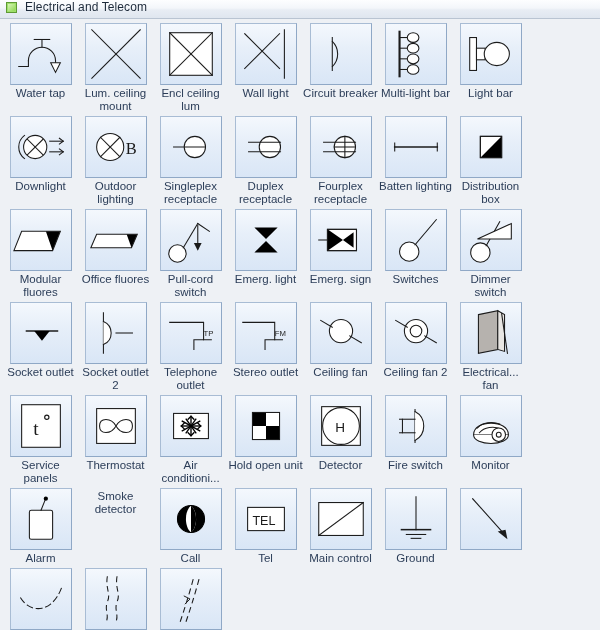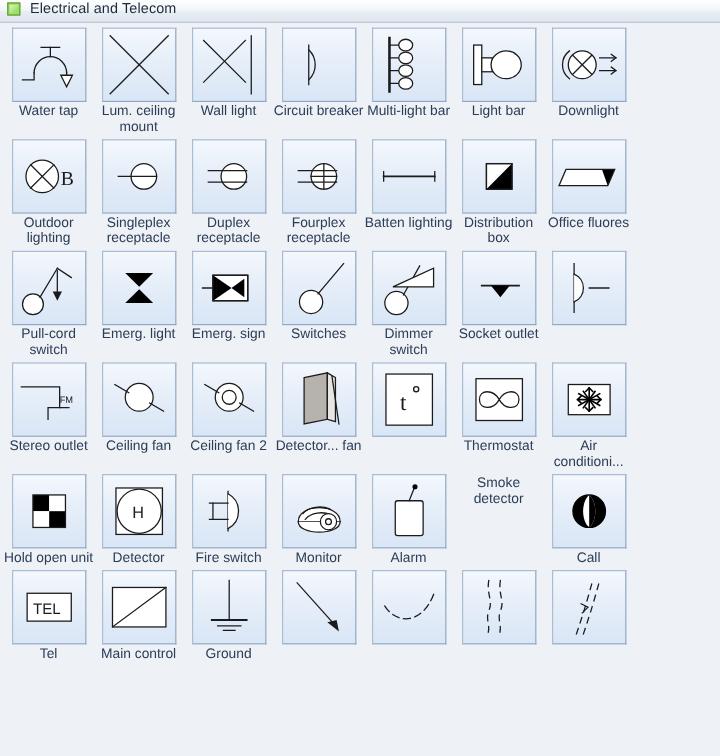--- a/index.html
+++ b/index.html
@@ -94,20 +94,30 @@
       <div class="label">Water tap</div>
     </div>
     <div class="cell">
       <div class="tile">
         <svg width="62" height="62" viewBox="0 0 62 62" fill="none" stroke="#1b1b1b" stroke-width="1.1" stroke-linecap="square" stroke-linejoin="miter">
     <line x1="6" y1="6" x2="56" y2="56"></line>
     <line x1="56" y1="6" x2="6" y2="56"></line>
   </svg>
       </div>
       <div class="label">Lum. ceiling mount</div>
+    </div>
+    <div class="cell">
+      <div class="tile">
+        <svg width="62" height="62" viewBox="0 0 62 62" fill="none" stroke="#1b1b1b" stroke-width="1.1" stroke-linecap="square" stroke-linejoin="miter">
+    <rect x="9" y="9" width="44" height="44" fill="#ffffff"></rect>
+    <line x1="9" y1="9" x2="53" y2="53"></line>
+    <line x1="53" y1="9" x2="9" y2="53"></line>
+  </svg>
+      </div>
+      <div class="label">Encl ceiling lum</div>
     </div>
     <div class="cell">
       <div class="tile">
         <svg width="62" height="62" viewBox="0 0 62 62" fill="none" stroke="#1b1b1b" stroke-width="1.1" stroke-linecap="square" stroke-linejoin="miter">
     <line x1="9" y1="10" x2="45" y2="46"></line>
     <line x1="45" y1="10" x2="9" y2="46"></line>
     <line x1="50" y1="6" x2="50" y2="56"></line>
   </svg>
       </div>
       <div class="label">Wall light</div>
@@ -222,20 +232,30 @@
     <rect x="20" y="20" width="22" height="22" fill="#fff"></rect>
     <polygon points="20,42 42,42 42,20" fill="#000" stroke="none"></polygon>
     <rect x="20" y="20" width="22" height="22" fill="none"></rect>
   </svg>
       </div>
       <div class="label">Distribution box</div>
     </div>
     <div class="cell">
       <div class="tile">
         <svg width="62" height="62" viewBox="0 0 62 62" fill="none" stroke="#1b1b1b" stroke-width="1.1" stroke-linecap="square" stroke-linejoin="miter">
+    <polygon points="11,22 51,22 43,42 3,42" fill="#fff" stroke="none"></polygon>
+    <polygon points="36,22 51,22 43,42" fill="#000" stroke="none"></polygon>
+    <polygon points="11,22 51,22 43,42 3,42" fill="none"></polygon>
+  </svg>
+      </div>
+      <div class="label">Modular fluores</div>
+    </div>
+    <div class="cell">
+      <div class="tile">
+        <svg width="62" height="62" viewBox="0 0 62 62" fill="none" stroke="#1b1b1b" stroke-width="1.1" stroke-linecap="square" stroke-linejoin="miter">
     <polygon points="11,25 53,25 47,39 5,39" fill="#fff" stroke="none"></polygon>
     <polygon points="42,25 53,25 47,39" fill="#000" stroke="none"></polygon>
     <polygon points="11,25 53,25 47,39 5,39" fill="none"></polygon>
   </svg>
       </div>
       <div class="label">Office fluores</div>
     </div>
     <div class="cell">
       <div class="tile">
         <svg width="62" height="62" viewBox="0 0 62 62" fill="none" stroke="#1b1b1b" stroke-width="1.1" stroke-linecap="square" stroke-linejoin="miter">
@@ -298,20 +318,31 @@
       <div class="label">Socket outlet</div>
     </div>
     <div class="cell">
       <div class="tile">
         <svg width="62" height="62" viewBox="0 0 62 62" fill="none" stroke="#1b1b1b" stroke-width="1.1" stroke-linecap="square" stroke-linejoin="miter">
     <line x1="18" y1="10" x2="18" y2="52"></line>
     <path d="M18 19 A13 13 0 0 1 18 43" fill="#fff"></path>
     <line x1="31" y1="31" x2="48" y2="31"></line>
   </svg>
       </div>
+      <div class="label">Socket outlet 2</div>
+    </div>
+    <div class="cell">
+      <div class="tile">
+        <svg width="62" height="62" viewBox="0 0 62 62" fill="none" stroke="#1b1b1b" stroke-width="1.1" stroke-linecap="square" stroke-linejoin="miter">
+    <polyline points="9,20 44,20 44,38"></polyline>
+    <polyline points="34,48 34,38 52,38"></polyline>
+    <text x="44" y="34" font-family="Liberation Sans, sans-serif" font-size="8" fill="#1b1b1b" stroke="none">TP</text>
+  </svg>
+      </div>
+      <div class="label">Telephone outlet</div>
     </div>
     <div class="cell">
       <div class="tile">
         <svg width="62" height="62" viewBox="0 0 62 62" fill="none" stroke="#1b1b1b" stroke-width="1.1" stroke-linecap="square" stroke-linejoin="miter">
     <polyline points="7,20 40,20 40,38"></polyline>
     <polyline points="30,48 30,38 48,38"></polyline>
     <text x="40" y="34" font-family="Liberation Sans, sans-serif" font-size="8" fill="#1b1b1b" stroke="none">FM</text>
   </svg>
       </div>
       <div class="label">Stereo outlet</div>
@@ -338,30 +369,31 @@
       <div class="label">Ceiling fan 2</div>
     </div>
     <div class="cell">
       <div class="tile">
         <svg width="62" height="62" viewBox="0 0 62 62" fill="none" stroke="#1b1b1b" stroke-width="1.1" stroke-linecap="square" stroke-linejoin="miter">
     <polygon points="18,12 38,8 38,48 18,52" fill="#b6b2ae"></polygon>
     <polygon points="38,8 45,12 45,50 38,48" fill="#e8e6e3"></polygon>
     <line x1="42" y1="11" x2="48" y2="52"></line>
   </svg>
       </div>
-      <div class="label">Detector... fan</div>
+      <div class="label">Electrical... fan</div>
     </div>
     <div class="cell">
       <div class="tile">
         <svg width="62" height="62" viewBox="0 0 62 62" fill="none" stroke="#1b1b1b" stroke-width="1.1" stroke-linecap="square" stroke-linejoin="miter">
     <rect x="11" y="9" width="40" height="44" fill="#fff"></rect>
     <text x="23" y="40" font-family="Liberation Serif, serif" font-size="20" fill="#1b1b1b" stroke="none">t</text>
     <circle cx="37" cy="22" r="2.2" fill="none" stroke="#1b1b1b" stroke-width="1.2"></circle>
   </svg>
       </div>
+      <div class="label">Service panels</div>
     </div>
     <div class="cell">
       <div class="tile">
         <svg width="62" height="62" viewBox="0 0 62 62" fill="none" stroke="#1b1b1b" stroke-width="1.1" stroke-linecap="square" stroke-linejoin="miter">
     <rect x="11" y="13" width="40" height="36" fill="#fff"></rect>
     <path d="M31 31 C26 22 14 22 14 31 C14 40 26 40 31 31 C36 22 48 22 48 31 C48 40 36 40 31 31 Z" fill="#fff"></path>
   </svg>
       </div>
       <div class="label">Thermostat</div>
     </div>

